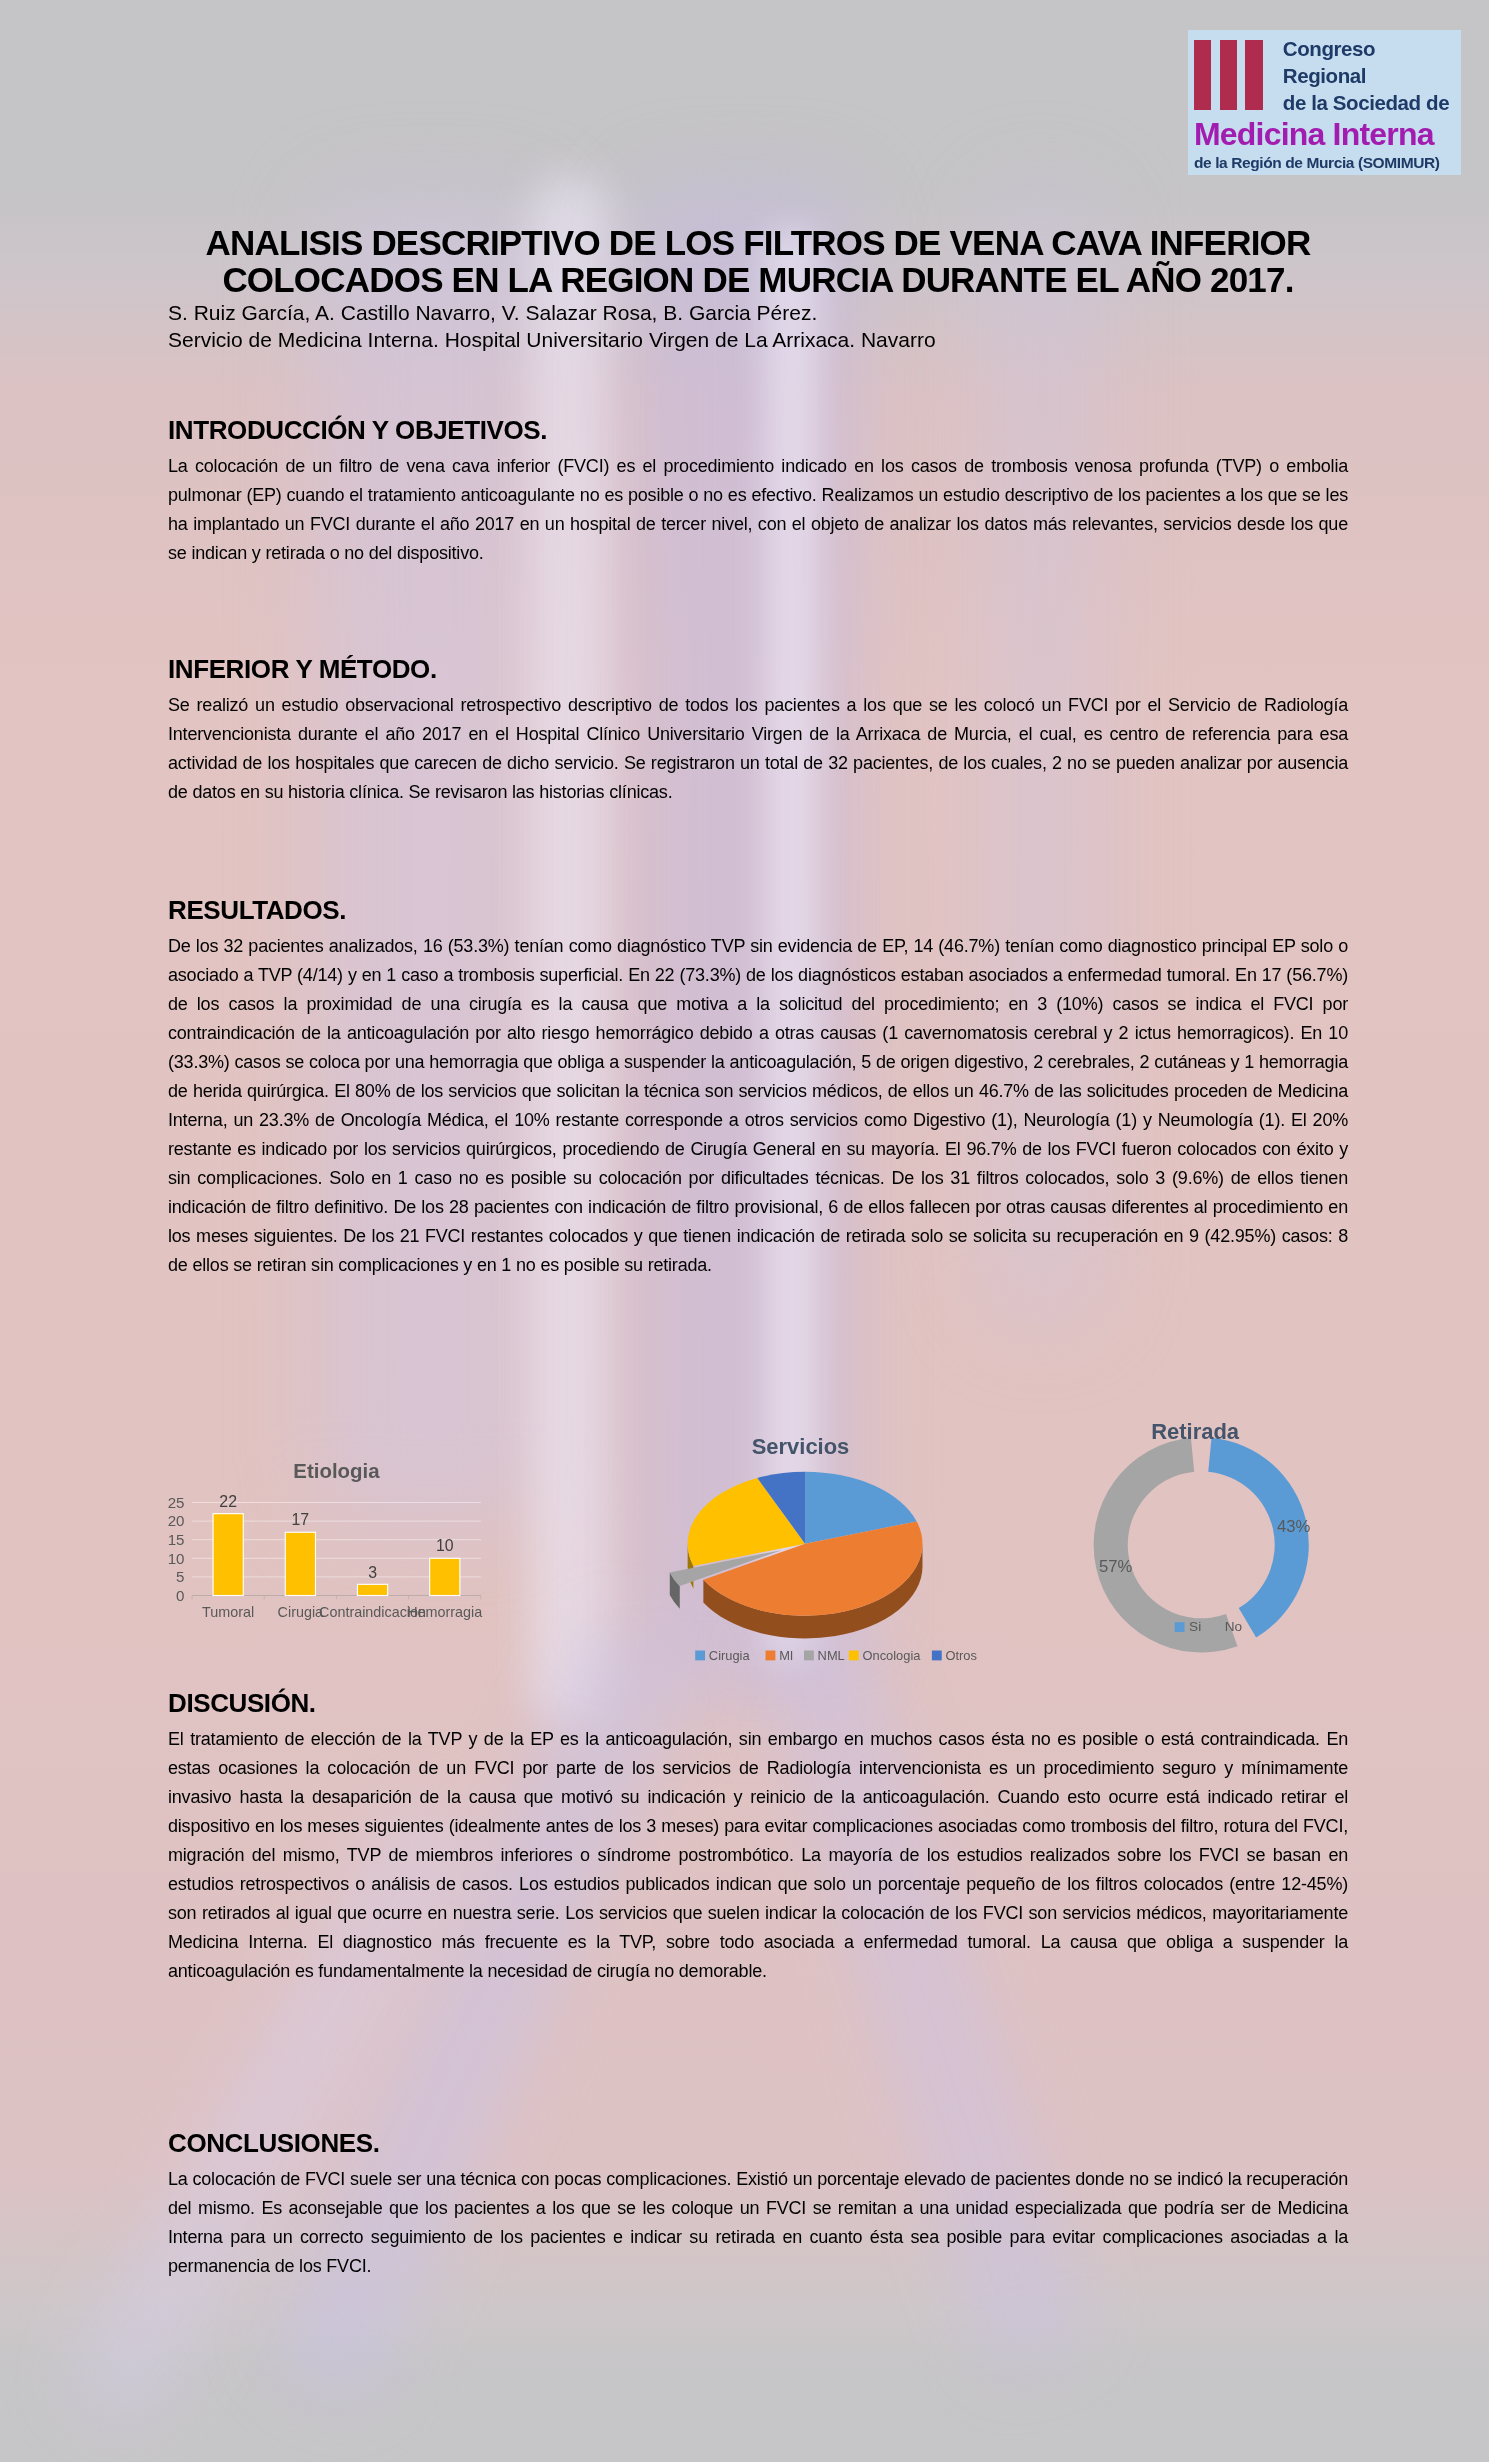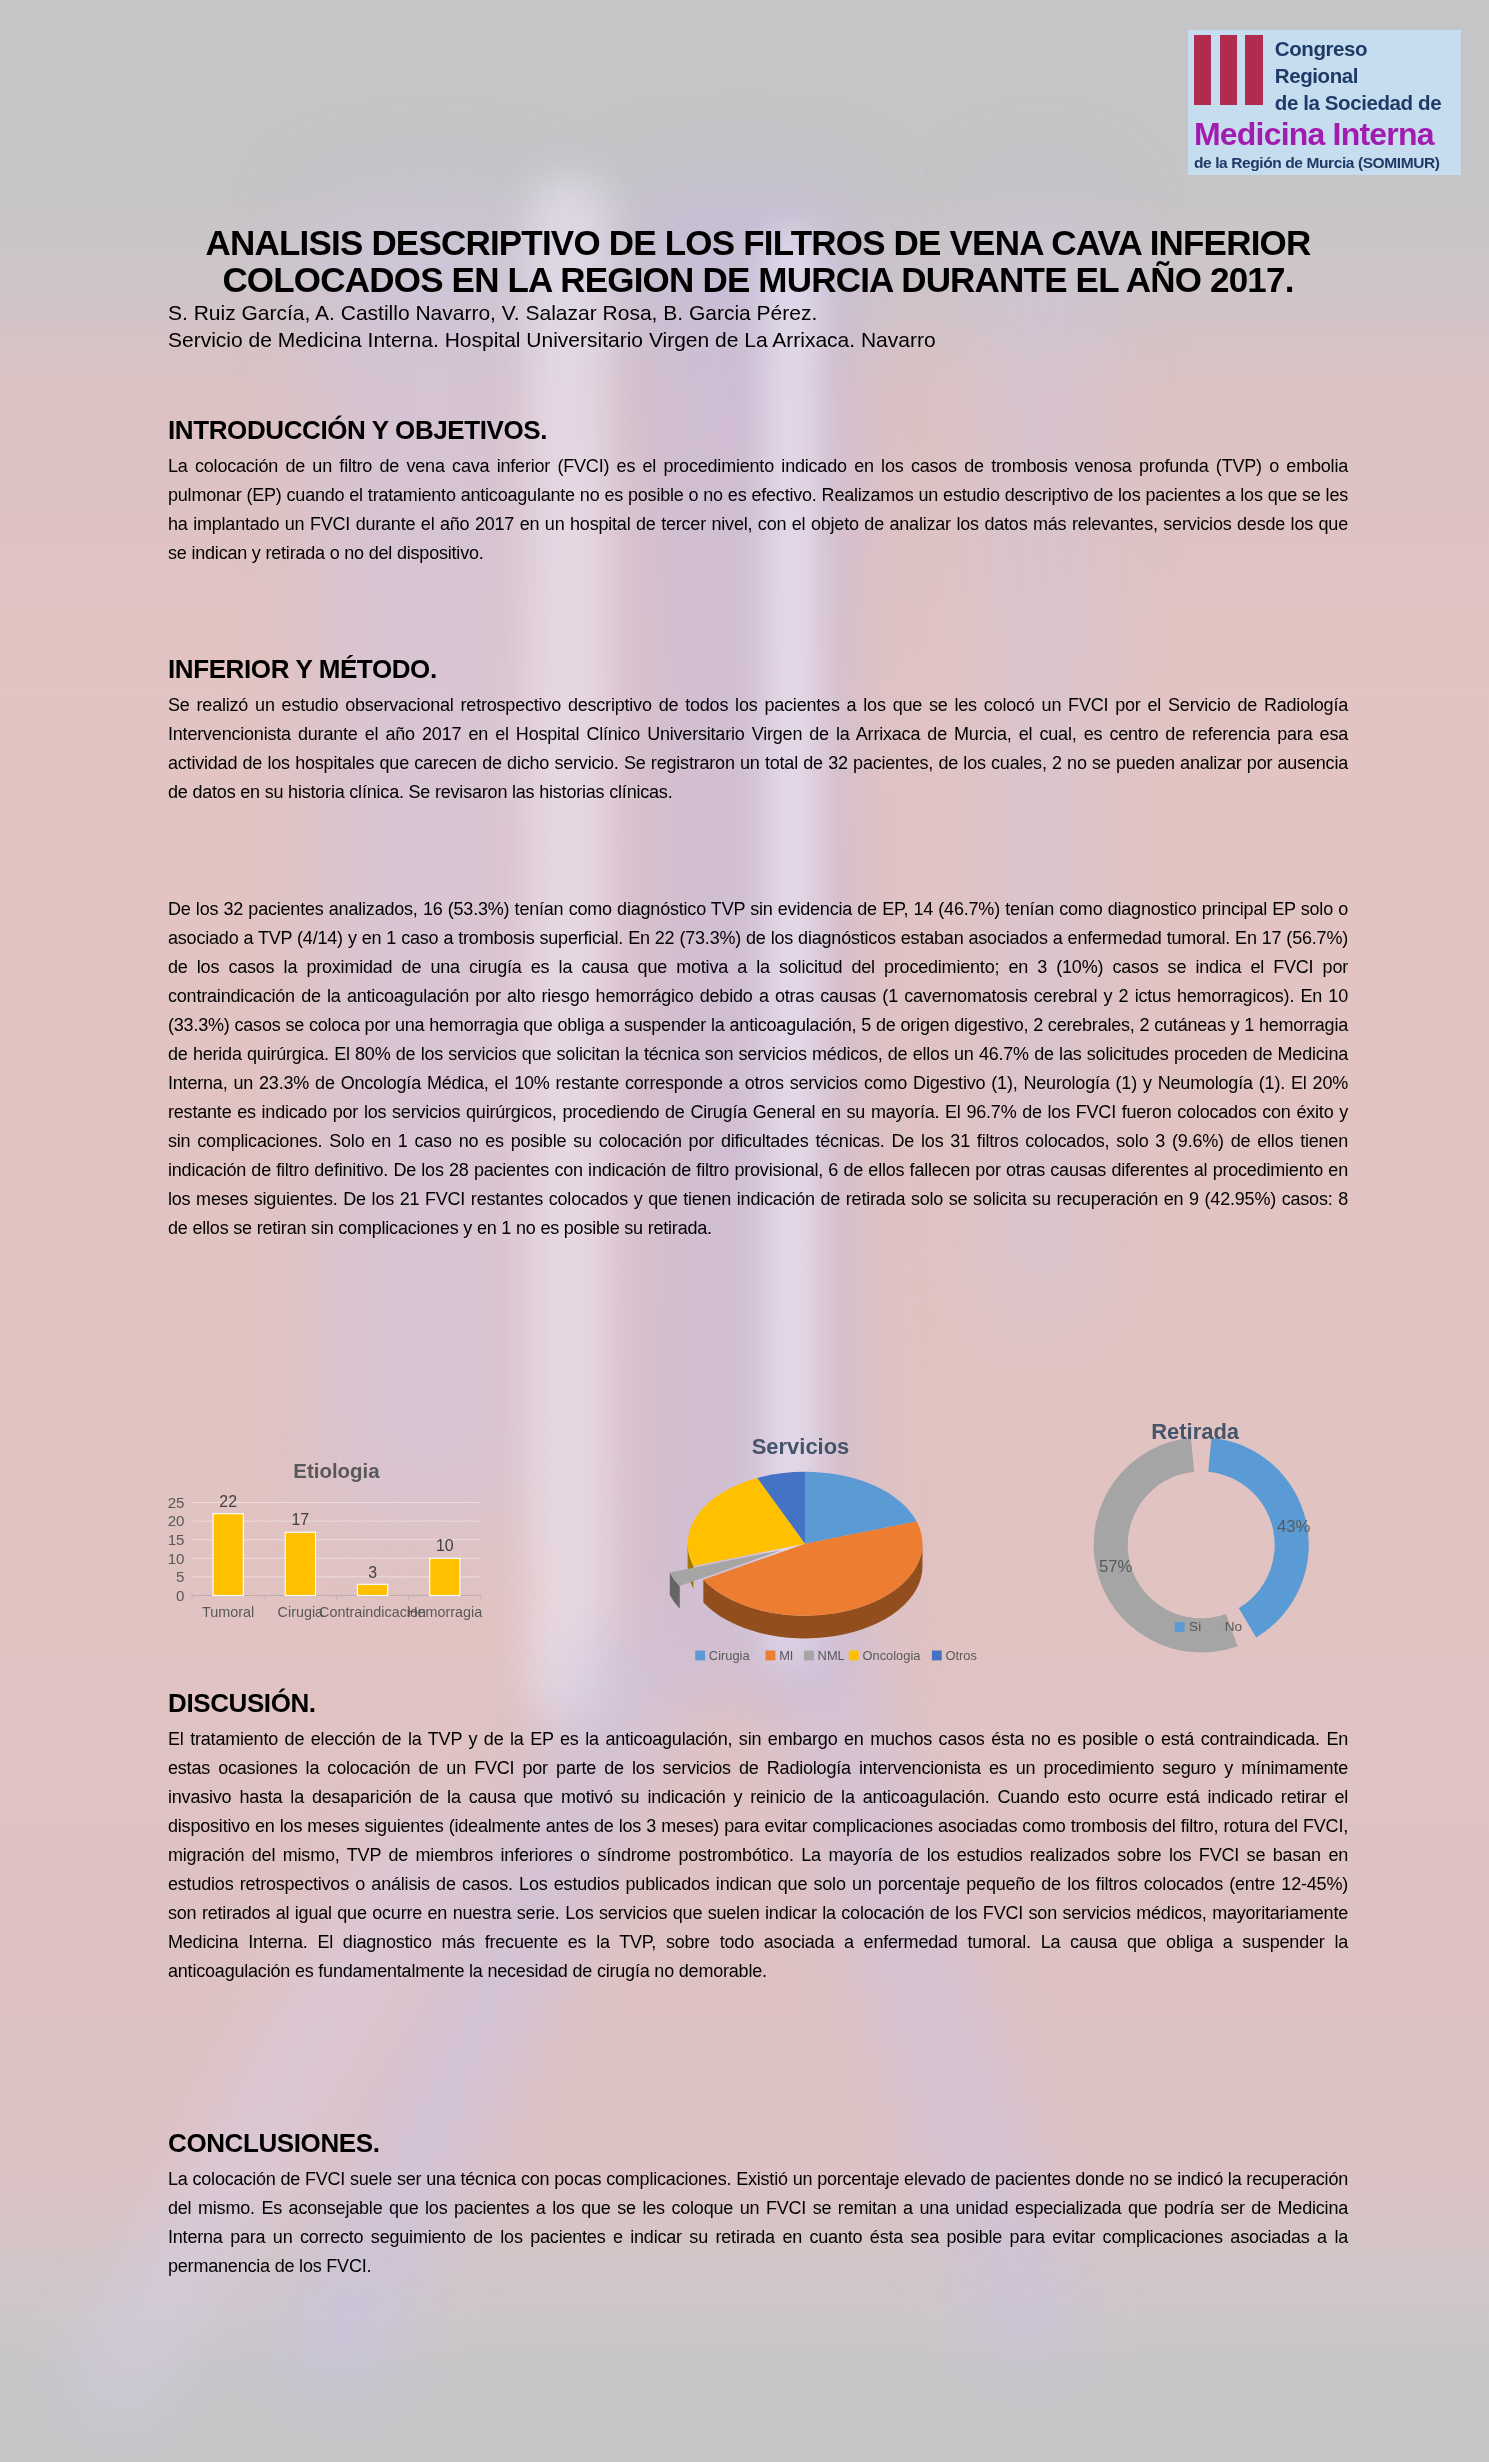--- a/index.html
+++ b/index.html
@@ -24,21 +24,21 @@
   .s-d{left:765px;top:227px;width:53px;height:1439px;background:rgba(242,238,251,.55);filter:blur(16.7px);}
   .s-e{left:985px;top:189px;width:114px;height:1136px;background:rgba(205,196,226,.38);filter:blur(42px);}
   .b-l1{left:424px;top:1606px;width:114px;height:818px;background:rgba(203,194,228,.55);filter:blur(32px);transform:rotate(24deg);}
   .b-l2{left:227px;top:1765px;width:91px;height:697px;background:rgba(214,207,236,.45);filter:blur(32px);transform:rotate(30deg);}
   .b-r1{left:871px;top:1606px;width:106px;height:773px;background:rgba(203,194,228,.50);filter:blur(32px);transform:rotate(-18deg);}
   .content{position:absolute;inset:0;z-index:1;}
 
   
   .logo{position:absolute;left:1188px;top:30px;width:273px;height:145px;
     background:#c6dcef;box-sizing:border-box;padding:4.5px 6px 3px 6px;}
-  .logo-top{display:flex;gap:12px;}
+  .logo-top{display:flex;align-items:center;gap:20px;}
   .logo-bars{display:flex;gap:8.3px;}
   .logo-bars span{display:block;width:17.4px;height:70px;background:#b02c4e;}
   .logo-top-text{font-weight:bold;color:#1e3a66;font-size:20.5px;line-height:27px;letter-spacing:-0.4px;}
   .logo-brand{font-weight:bold;color:#a21caf;font-size:32px;line-height:32px;margin-top:2.3px;letter-spacing:-0.8px;white-space:nowrap;}
   .logo-region{font-weight:bold;color:#1e3a66;font-size:15.5px;margin-top:3.8px;letter-spacing:-0.4px;white-space:nowrap;}
 
   
   .title{position:absolute;left:168px;top:224px;width:1180px;margin:0;
     text-align:center;font-size:35px;line-height:37px;font-weight:bold;letter-spacing:-0.8px;}
   .authors{position:absolute;left:168px;top:301px;width:1180px;font-size:21px;}
@@ -106,20 +106,21 @@
       <h2>INTRODUCCIÓN Y OBJETIVOS.</h2>
       <p>La colocación de un filtro de vena cava inferior (FVCI) es el procedimiento indicado en los casos de trombosis venosa profunda (TVP) o embolia pulmonar (EP) cuando el tratamiento anticoagulante no es posible o no es efectivo. Realizamos un estudio descriptivo de los pacientes a los que se les ha implantado un FVCI durante el año 2017 en un hospital de tercer nivel, con el objeto de analizar los datos más relevantes, servicios desde los que se indican y retirada o no del dispositivo.</p>
     </section>
 
     <section class="sec sec-methods">
       <h2>INFERIOR Y MÉTODO.</h2>
       <p>Se realizó un estudio observacional retrospectivo descriptivo de todos los pacientes a los que se les colocó un FVCI por el Servicio de Radiología Intervencionista durante el año 2017 en el Hospital Clínico Universitario Virgen de la Arrixaca de Murcia, el cual, es centro de referencia para esa actividad de los hospitales que carecen de dicho servicio. Se registraron un total de 32 pacientes, de los cuales, 2 no se pueden analizar por ausencia de datos en su historia clínica. Se revisaron las historias clínicas.</p>
     </section>
 
     <section class="sec sec-results">
+      <h2>RESULTADOS.</h2>
       <p>De los 32 pacientes analizados, 16 (53.3%) tenían como diagnóstico TVP sin evidencia de EP, 14 (46.7%) tenían como diagnostico principal EP solo o asociado a TVP (4/14) y en 1 caso a trombosis superficial. En 22 (73.3%) de los diagnósticos estaban asociados a enfermedad tumoral. En 17 (56.7%) de los casos la proximidad de una cirugía es la causa que motiva a la solicitud del procedimiento; en 3 (10%) casos se indica el FVCI por contraindicación de la anticoagulación por alto riesgo hemorrágico debido a otras causas (1 cavernomatosis cerebral y 2 ictus hemorragicos). En 10 (33.3%) casos se coloca por una hemorragia que obliga a suspender la anticoagulación, 5 de origen digestivo, 2 cerebrales, 2 cutáneas y 1 hemorragia de herida quirúrgica. El 80% de los servicios que solicitan la técnica son servicios médicos, de ellos un 46.7% de las solicitudes proceden de Medicina Interna, un 23.3% de Oncología Médica, el 10% restante corresponde a otros servicios como Digestivo (1), Neurología (1) y Neumología (1). El 20% restante es indicado por los servicios quirúrgicos, procediendo de Cirugía General en su mayoría. El 96.7% de los FVCI fueron colocados con éxito y sin complicaciones. Solo en 1 caso no es posible su colocación por dificultades técnicas. De los 31 filtros colocados, solo 3 (9.6%) de ellos tienen indicación de filtro definitivo. De los 28 pacientes con indicación de filtro provisional, 6 de ellos fallecen por otras causas diferentes al procedimiento en los meses siguientes. De los 21 FVCI restantes colocados y que tienen indicación de retirada solo se solicita su recuperación en 9 (42.95%) casos: 8 de ellos se retiran sin complicaciones y en 1 no es posible su retirada.</p>
     </section>
 
     <div class="chart chart-bar">
       <svg id="svg-bar" width="356" height="189" viewBox="0 0 470 250">
           <text x="28" y="214" fill="#595959" font-size="20" text-anchor="end" font-weight="normal">0</text>
           <line x1="38" y1="182.4" x2="420" y2="182.4" stroke="rgba(255,255,255,0.6)" stroke-width="1"></line>
           <text x="28" y="189.4" fill="#595959" font-size="20" text-anchor="end" font-weight="normal">5</text>
           <line x1="38" y1="157.8" x2="420" y2="157.8" stroke="rgba(255,255,255,0.6)" stroke-width="1"></line>
           <text x="28" y="164.8" fill="#595959" font-size="20" text-anchor="end" font-weight="normal">10</text>

